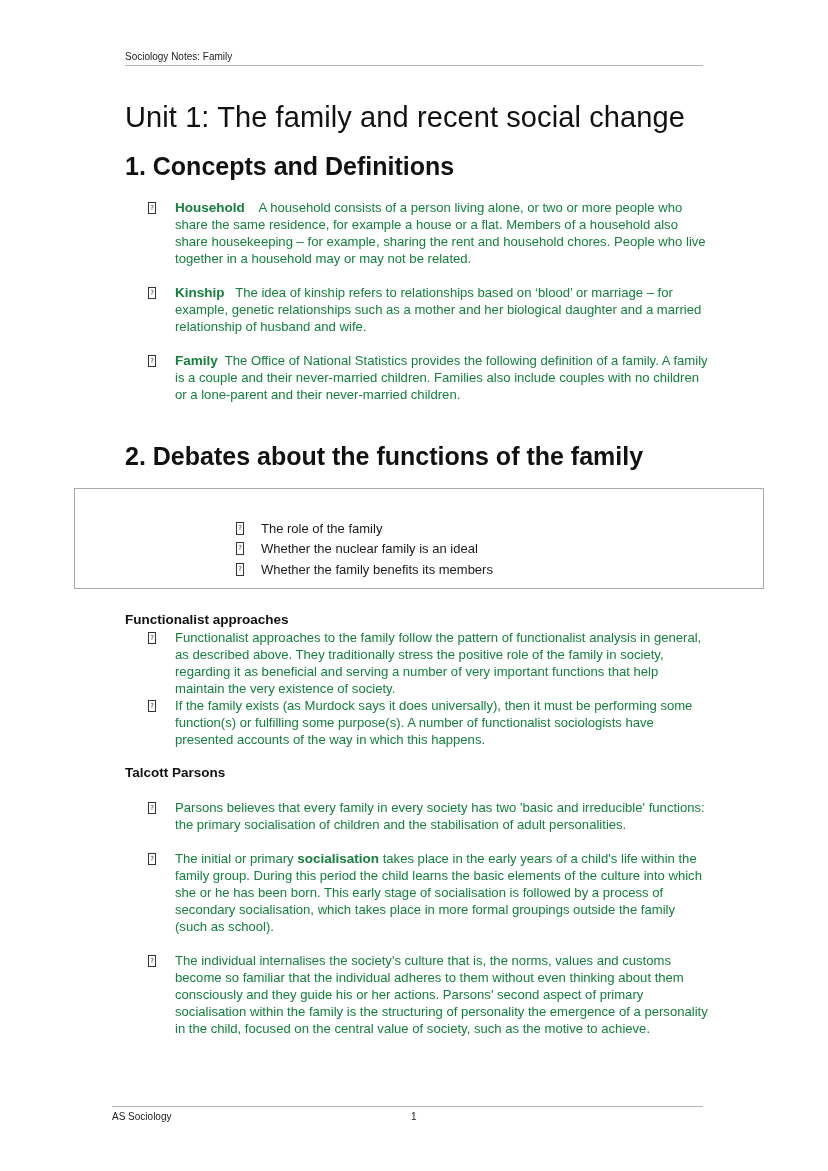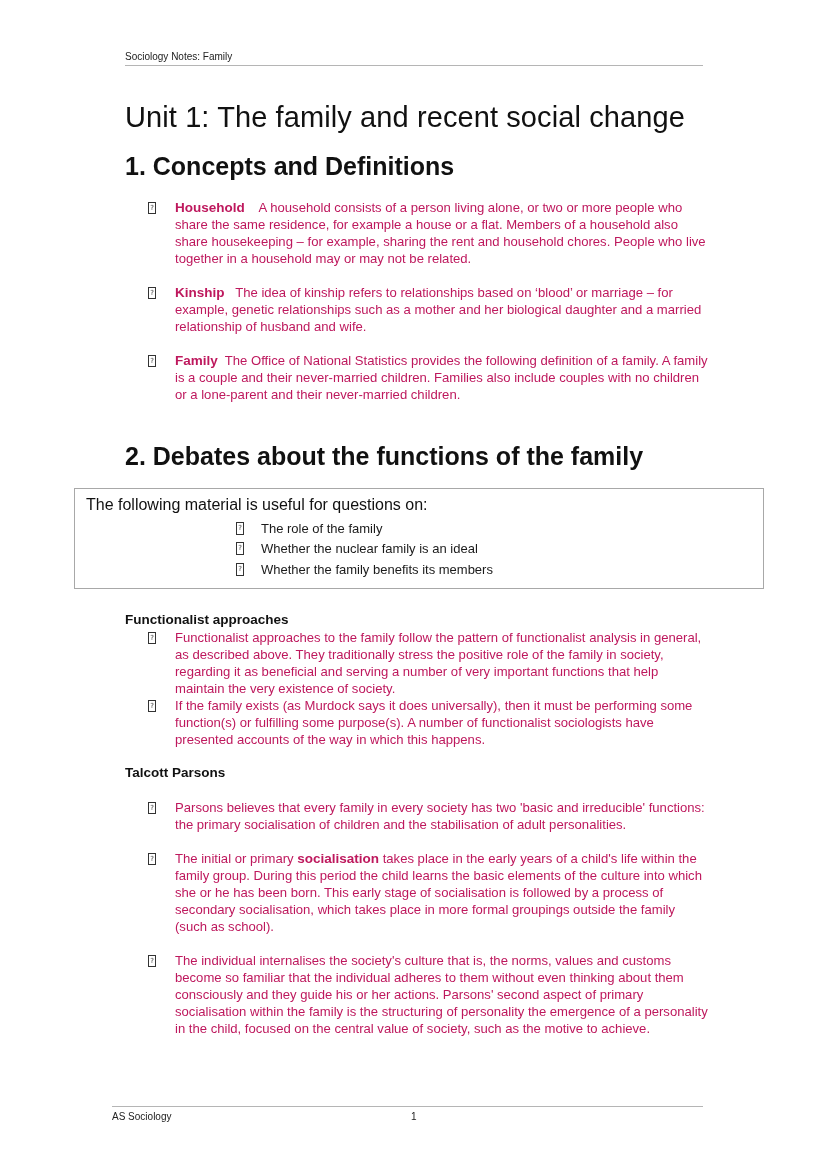--- a/index.html
+++ b/index.html
@@ -12,21 +12,21 @@
 
     .h1 { position: absolute; left: 125px; top: 101px; font-size: 29px; font-weight: normal;
       color: #111; letter-spacing: 0.1px; white-space: nowrap; }
     .h2 { position: absolute; left: 125px; font-size: 25px; font-weight: bold; color: #111; white-space: nowrap; }
 
     .defs { position: absolute; left: 148px; top: 199px; width: 560px; }
     .def-item { display: flex; align-items: flex-start; margin-bottom: 17px; }
     .bullet { flex: 0 0 27px; height: 16px; display: flex; align-items: flex-start; padding-top: 3px; }
     .bullet-box { width: 8px; height: 12px; border: 1px solid #333; font-size: 7px; line-height: 10px;
       text-align: center; color: #333; font-family: "DejaVu Sans", sans-serif; }
-    .def-text { font-size: 13.1px; line-height: 17px; color: #be185d; }
+    .def-text { font-size: 13.1px; line-height: 17px; color: #15803d; }
     .def-term { font-weight: bold; font-size: 13.5px; }
 
     .box { position: absolute; left: 74px; top: 488px; width: 690px; height: 101px;
       border: 1px solid #a8a8a8; }
     .box-title { position: absolute; left: 11px; top: 7px; font-size: 16px; color: #111; white-space: nowrap; }
     .box-list { position: absolute; left: 161px; top: 29px; }
     .box-item { display: flex; align-items: center; height: 20.5px; }
     .box-item .bullet { flex: 0 0 25px; padding-top: 0; align-items: center; }
     .box-item .bullet-box { width: 8px; height: 13px; }
     .box-item-text { font-size: 13px; color: #1a1a1a; }
@@ -69,21 +69,20 @@
     <div class="bullet">
         <div class="bullet-box">?</div>
       </div>
     <div class="def-text"><span class="def-term">Family</span>&nbsp; <span>The Office of National Statistics provides the following definition of a family.  A family is a couple and their never-married children.  Families also include couples with no children or a lone-parent and their never-married children.</span></div>
   </div>
 </div>
 
 <h2 class="h2" style="top:442px;">2. Debates about the functions of the family</h2>
 
 <div class="box">
-  <div class="box-title">The following material is useful for questions on:</div>
   <div class="box-list">
     <div class="box-item">
       <div class="bullet">
           <div class="bullet-box">?</div>
         </div>
       <span class="box-item-text">The role of the family</span>
     </div>
     <div class="box-item">
       <div class="bullet">
           <div class="bullet-box">?</div>

